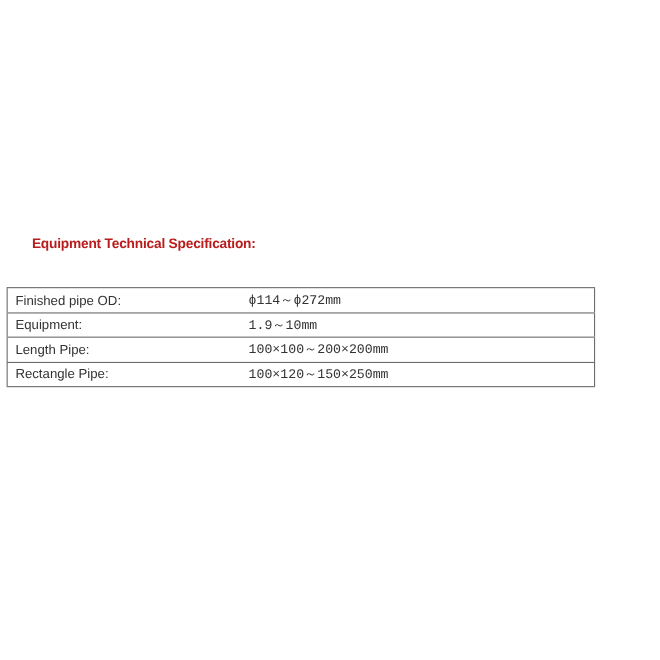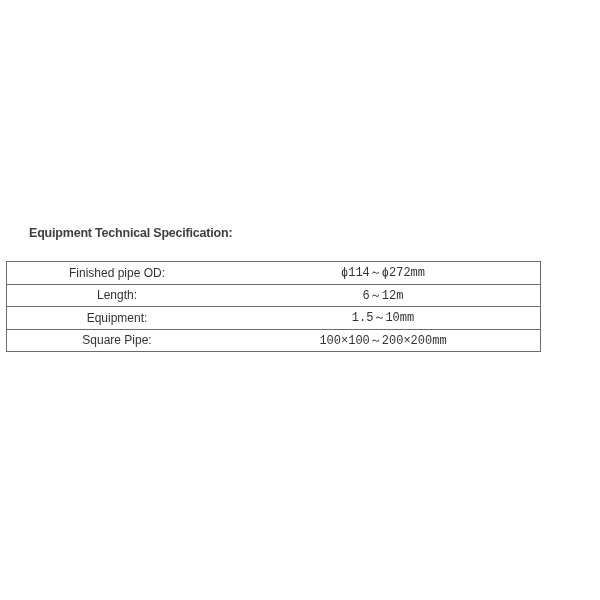--- a/index.html
+++ b/index.html
@@ -11,24 +11,24 @@
       width: 600px;
       height: 600px;
       position: relative;
       overflow: hidden;
       font-family: "Liberation Sans", "DejaVu Sans", sans-serif;
       color: #222222;
     }
     .spec-title {
       position: absolute;
       left: 10px;
-      top: 226px;
+      top: 214px;
       font-size: 12.5px;
       font-weight: bold;
-      color: #404040;
+      color: #b91c1c;
       letter-spacing: -0.2px;
       white-space: nowrap;
       padding-left: 19px;
     }
     .spec-table {
       position: absolute;
       left: 6px;
       top: 261px;
       width: 535px;
       border-collapse: collapse;
@@ -38,21 +38,20 @@
       height: 22.5px;
     }
     .spec-table td {
       border-top: 1px solid #6b6b6b;
       border-bottom: 1px solid #6b6b6b;
       padding: 0;
       font-size: 12px;
       color: #333333;
       vertical-align: middle;
       white-space: nowrap;
-      text-align: center;
     }
     .spec-table td.label-cell {
       width: 206px;
       padding-left: 7px;
     }
     .spec-table td.value-cell {
       padding-left: 6px;
       font-family: Liberation Mono, monospace;
     }
   </style>
@@ -61,25 +60,25 @@
 
 <div class="spec-title">Equipment Technical Specification:</div>
 
 <table class="spec-table">
   <tbody>
     <tr>
       <td class="label-cell">Finished pipe OD:</td>
       <td class="value-cell">ϕ114～ϕ272mm</td>
     </tr>
     <tr>
-      <td class="label-cell">Length:</td>
-      <td class="value-cell">6～12m</td>
+      <td class="label-cell">Equipment:</td>
+      <td class="value-cell">1.9～10mm</td>
     </tr>
     <tr>
-      <td class="label-cell">Equipment:</td>
-      <td class="value-cell">1.5～10mm</td>
+      <td class="label-cell">Length Pipe:</td>
+      <td class="value-cell">100×100～200×200mm</td>
     </tr>
     <tr>
-      <td class="label-cell">Square Pipe:</td>
-      <td class="value-cell">100×100～200×200mm</td>
+      <td class="label-cell">Rectangle Pipe:</td>
+      <td class="value-cell">100×120～150×250mm</td>
     </tr>
   </tbody>
 </table>
 
 </body></html>

